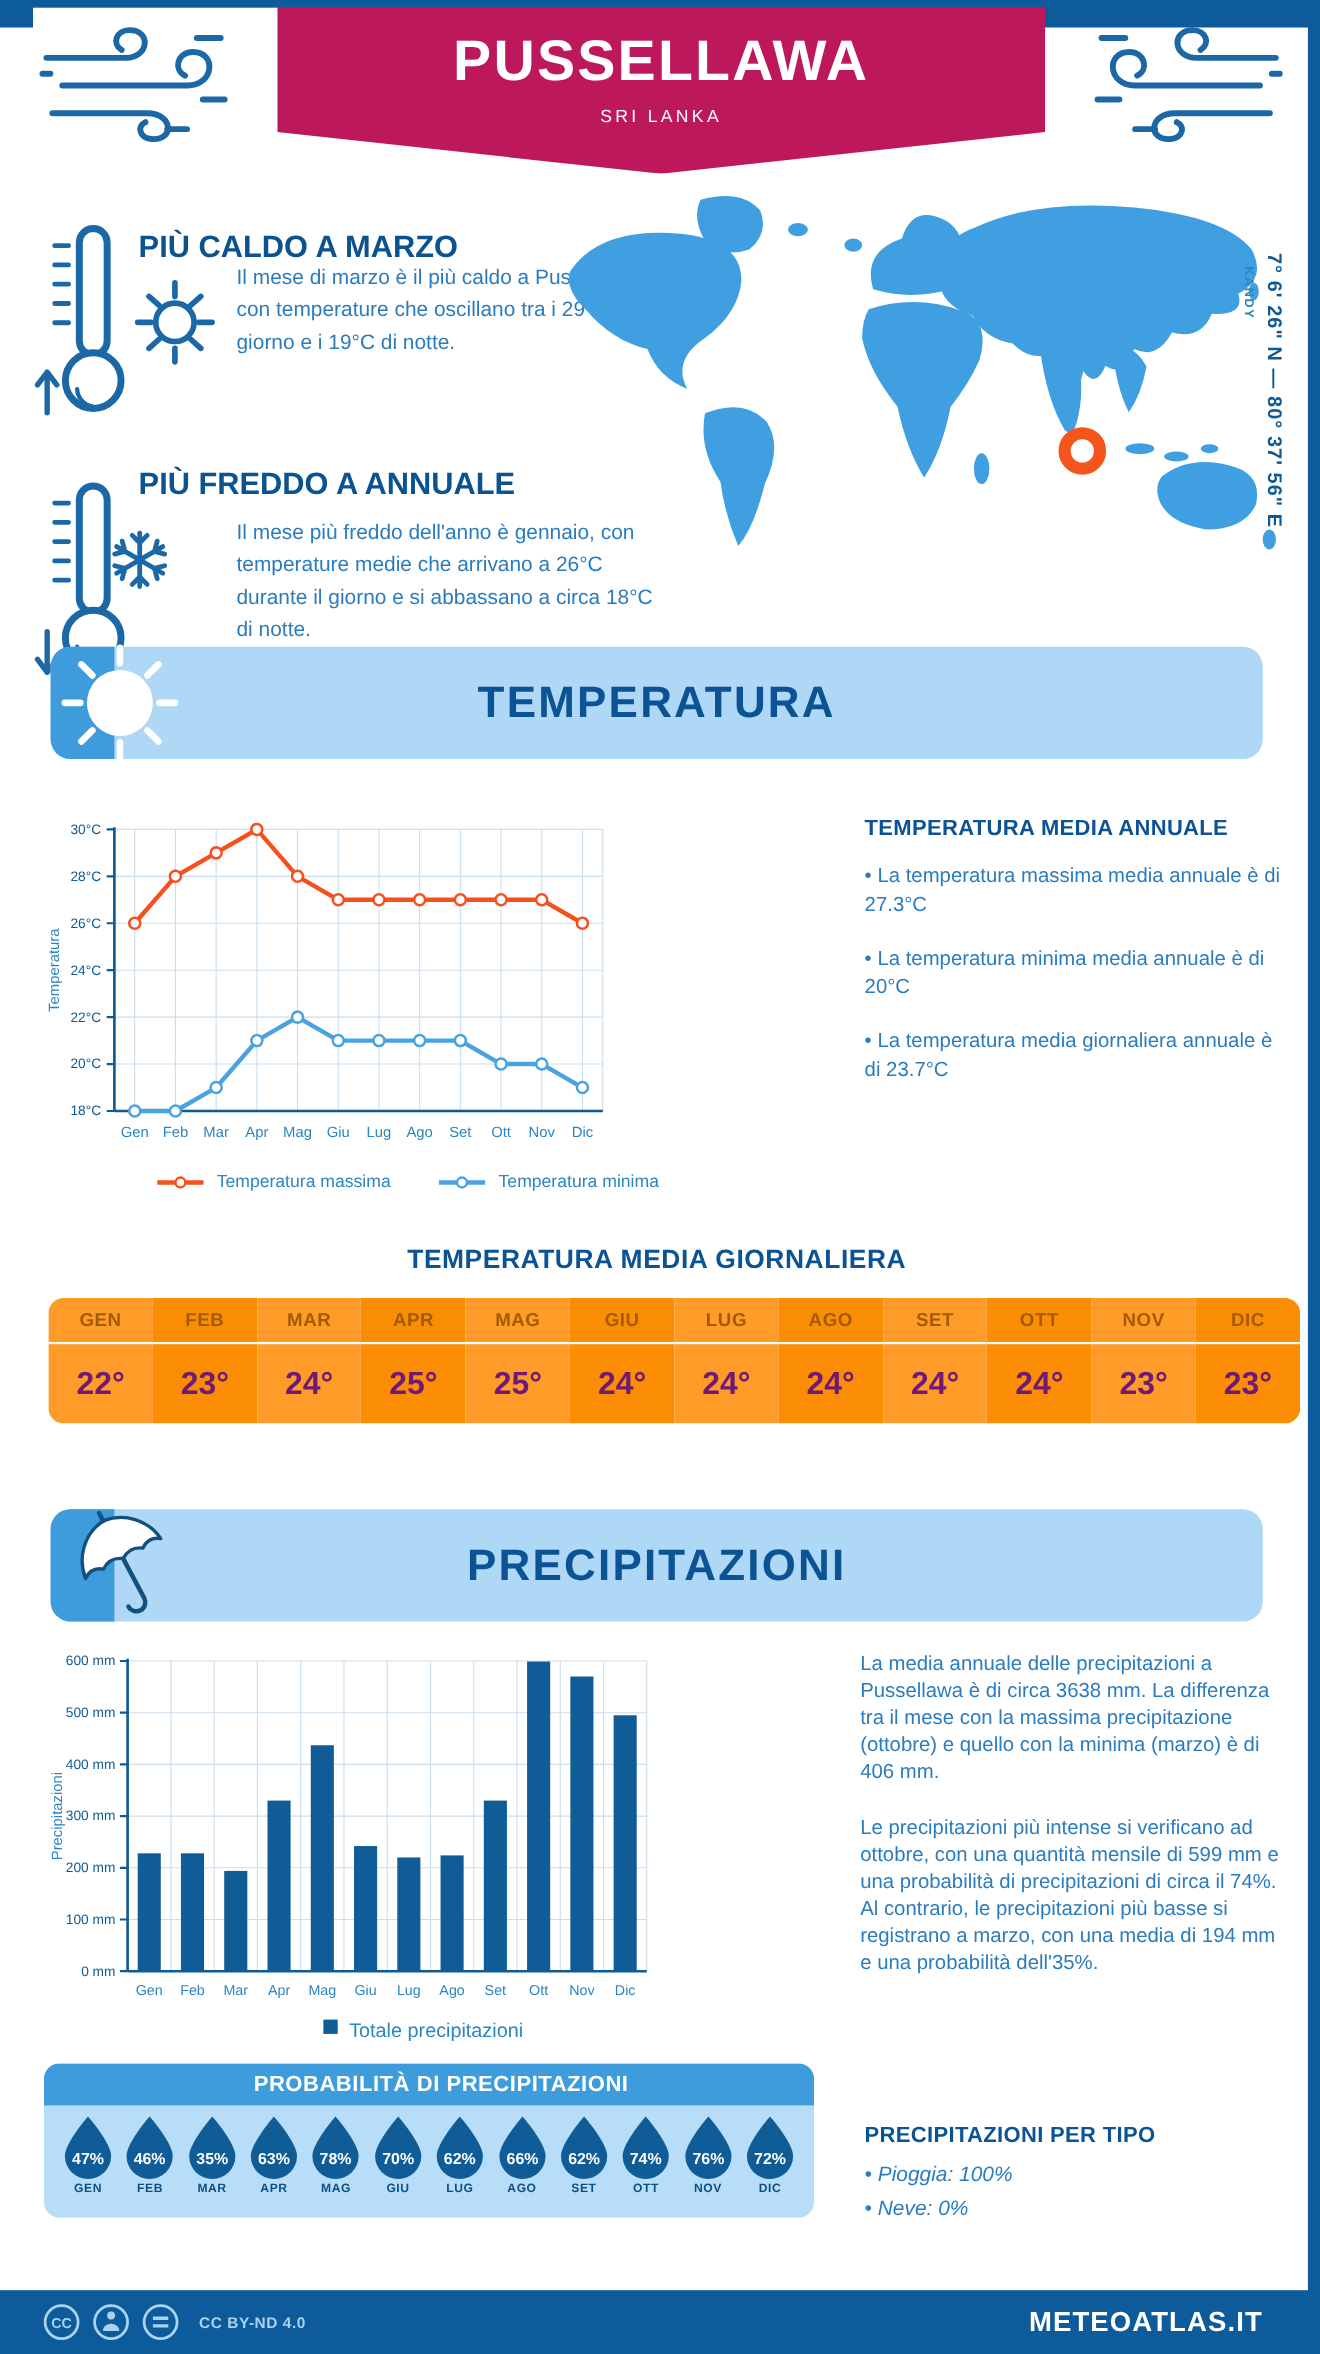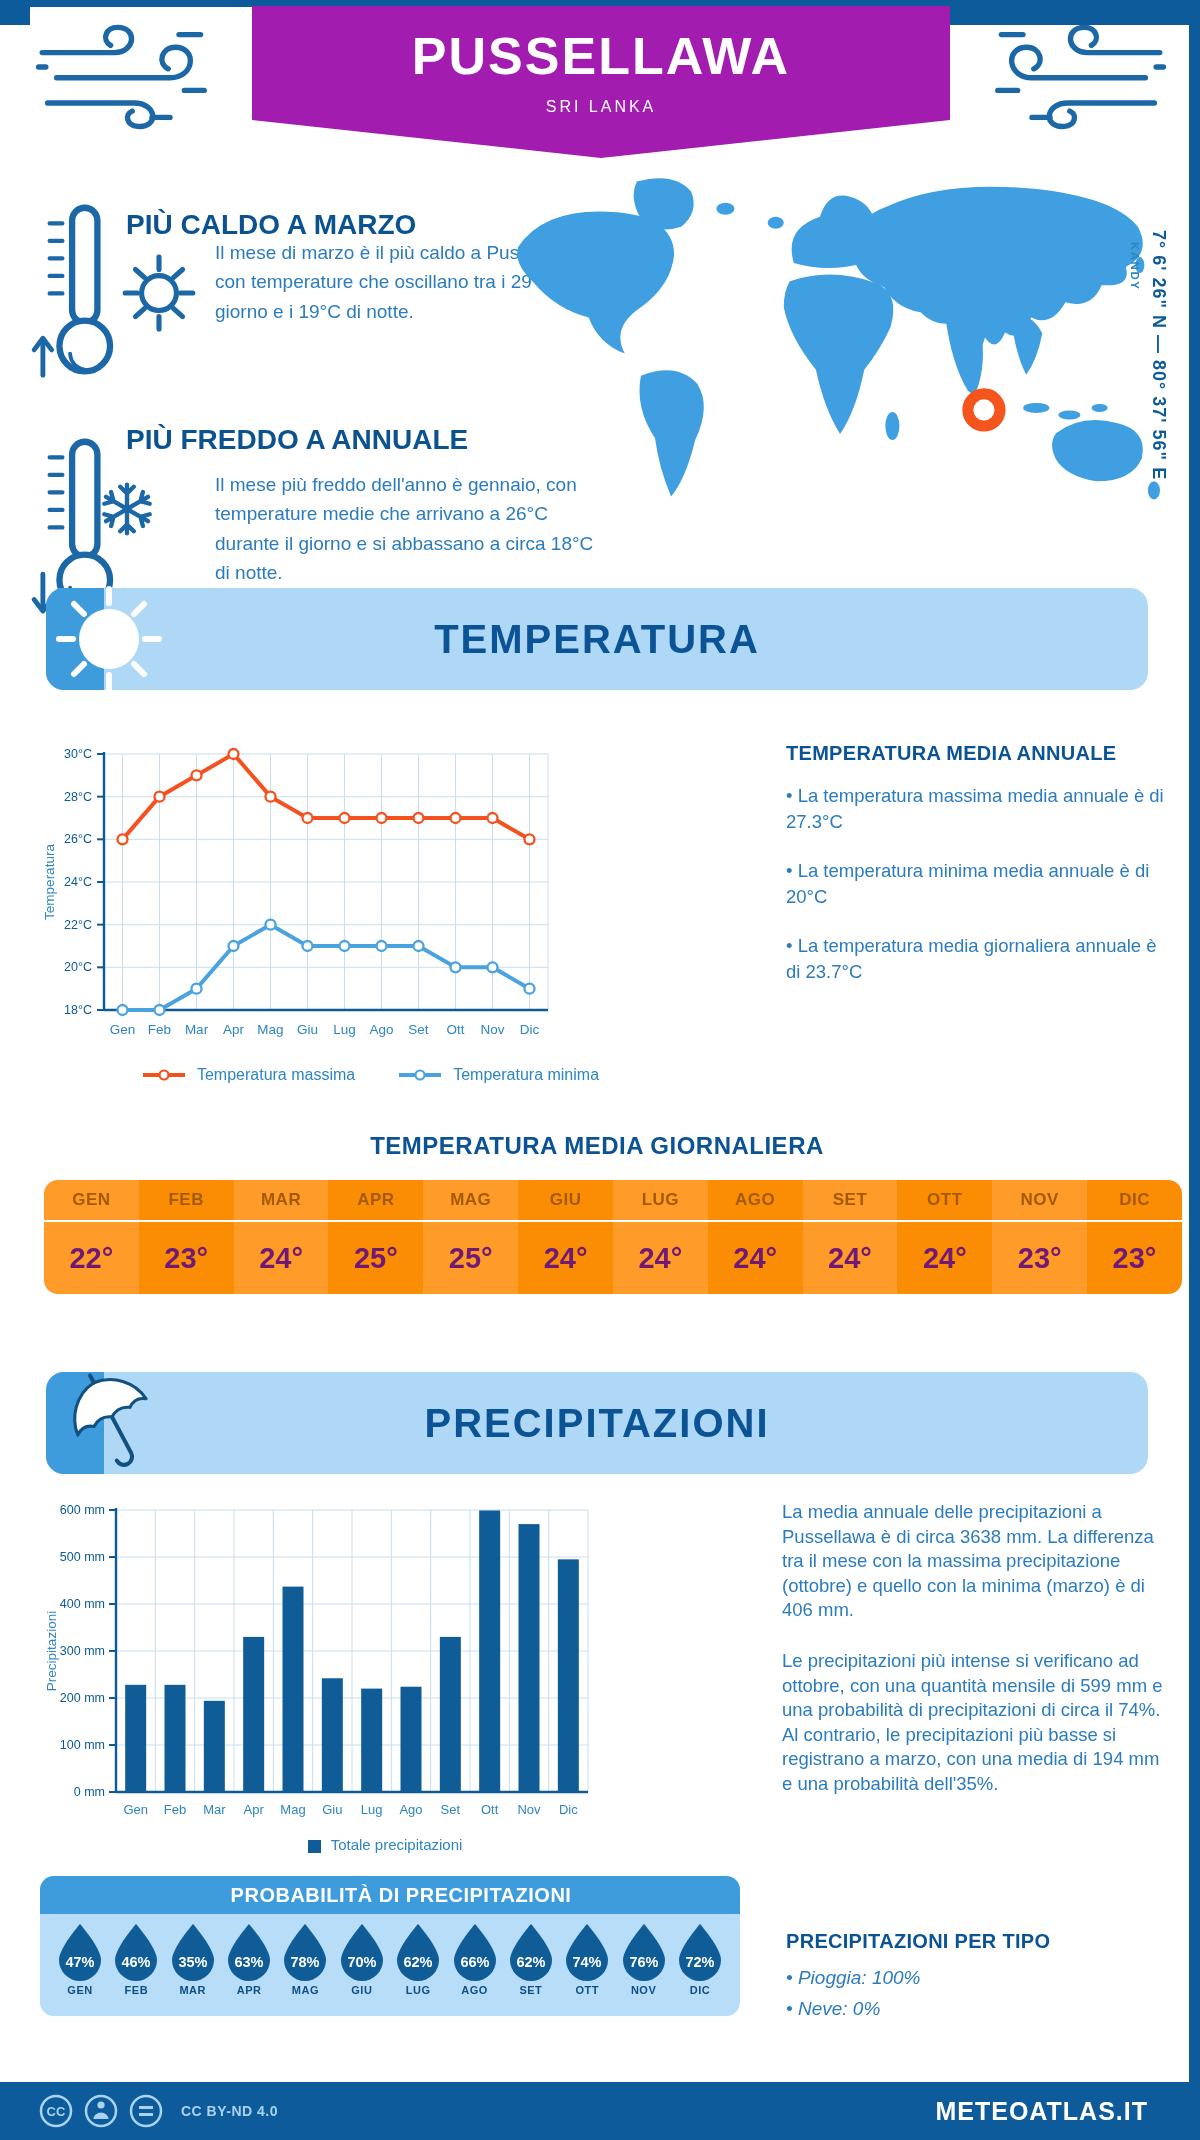--- a/index.html
+++ b/index.html
@@ -4,21 +4,21 @@
 <style>
   html,body{margin:0;padding:0;background:#ffffff;}
   .page{position:relative;width:1200px;height:2140px;background:#fff;overflow:hidden;
         font-family:"Liberation Sans",sans-serif;}
   
   .frame-top{position:absolute;left:0;top:0;width:100%;height:7px;background:#0E5B9C;}
   .corner-tl{position:absolute;left:0;top:0;width:30px;height:25px;background:#0E5B9C;}
   .corner-tr{position:absolute;left:950px;top:0;width:250px;height:25px;background:#0E5B9C;}
   .frame-right{position:absolute;right:0;top:0;width:11px;height:100%;background:#0E5B9C;}
   
-  .banner{position:absolute;left:252px;top:6px;width:698px;height:152px;background:#a21caf;
+  .banner{position:absolute;left:252px;top:6px;width:698px;height:152px;background:#be185d;
           clip-path:polygon(0 0,100% 0,100% 75%,50% 100%,0 75%);text-align:center;color:#fff;}
   .banner .title{margin-top:20px;font-size:52px;font-weight:bold;letter-spacing:2px;}
   .banner .subtitle{margin-top:12px;font-size:16px;letter-spacing:3px;}
   .wind{position:absolute;width:195px;height:108px;}
   .wind.left{left:32px;top:22px;}
   .wind.right{left:975px;top:22px;transform:scaleX(-1);}
   
   .h-title{position:absolute;font-size:28px;font-weight:bold;color:#0A5290;}
   .h-text{position:absolute;font-size:19px;line-height:1.55;color:#2B7CBF;}
   .abs{position:absolute;}
@@ -50,21 +50,21 @@
                border-radius:14px;overflow:hidden;display:flex;}
   .tcol{flex:1;display:flex;flex-direction:column;}
   .tcol .m{height:40px;display:flex;align-items:center;justify-content:center;
            font-weight:bold;font-size:17px;color:#A35A00;border-bottom:2px solid #fff;letter-spacing:.5px;}
   .tcol .v{flex:1;display:flex;align-items:center;justify-content:center;
            font-weight:bold;font-size:29px;color:#701a75;}
   .tcol.odd{background:#FF9B29;} .tcol.even{background:#FB8D05;}
   
   #precip-chart{position:absolute;left:40px;top:1496px;}
   #precip-legend{position:absolute;left:60px;top:1836px;width:650px;display:flex;
-                 justify-content:center;align-items:flex-end;gap:10px;font-size:15px;color:#2E86C1;}
+                 justify-content:center;align-items:flex-start;gap:10px;font-size:18px;color:#2E86C1;}
   .legend-swatch{width:13px;height:13px;background:#0F5C97;display:inline-block;}
   #precip-text{position:absolute;left:782px;top:1500px;width:392px;}
   #precip-text p{margin:0 0 26px 0;font-size:18.5px;line-height:1.33;color:#2B7CBF;}
   #prob-panel{position:absolute;left:40px;top:1876px;width:700px;height:140px;border-radius:14px;
               overflow:hidden;background:#B7DDF8;}
   #prob-header{height:38px;background:#3E9CDC;display:flex;align-items:center;justify-content:center;
                color:#fff;font-weight:bold;font-size:20px;letter-spacing:.5px;padding-left:22px;}
   #prob-body{display:flex;justify-content:space-between;padding:8px 14px 0 14px;}
   .drop-item{display:flex;flex-direction:column;align-items:center;width:52px;}
   .drop-item .month{font-size:11px;font-weight:bold;color:#0D4F85;margin-top:2px;letter-spacing:.5px;}

